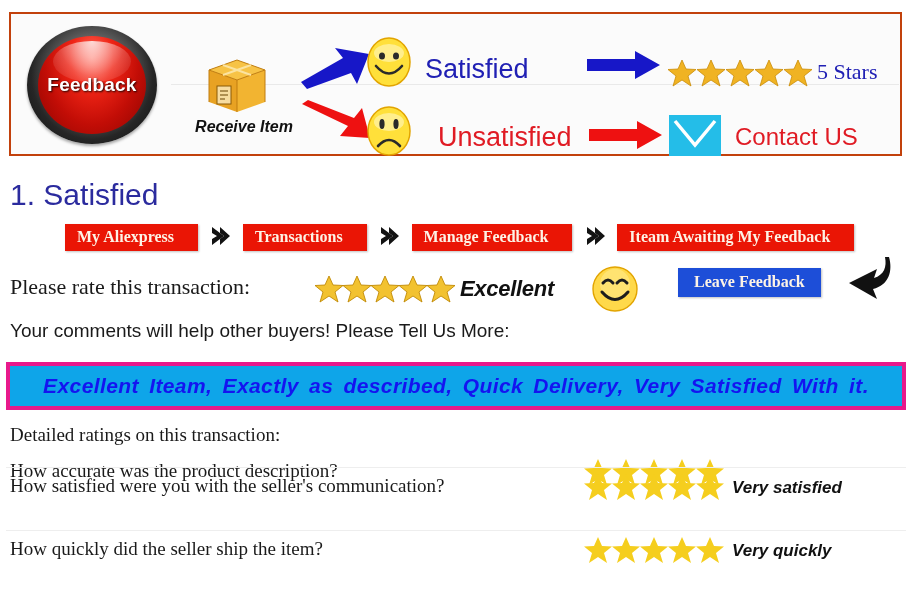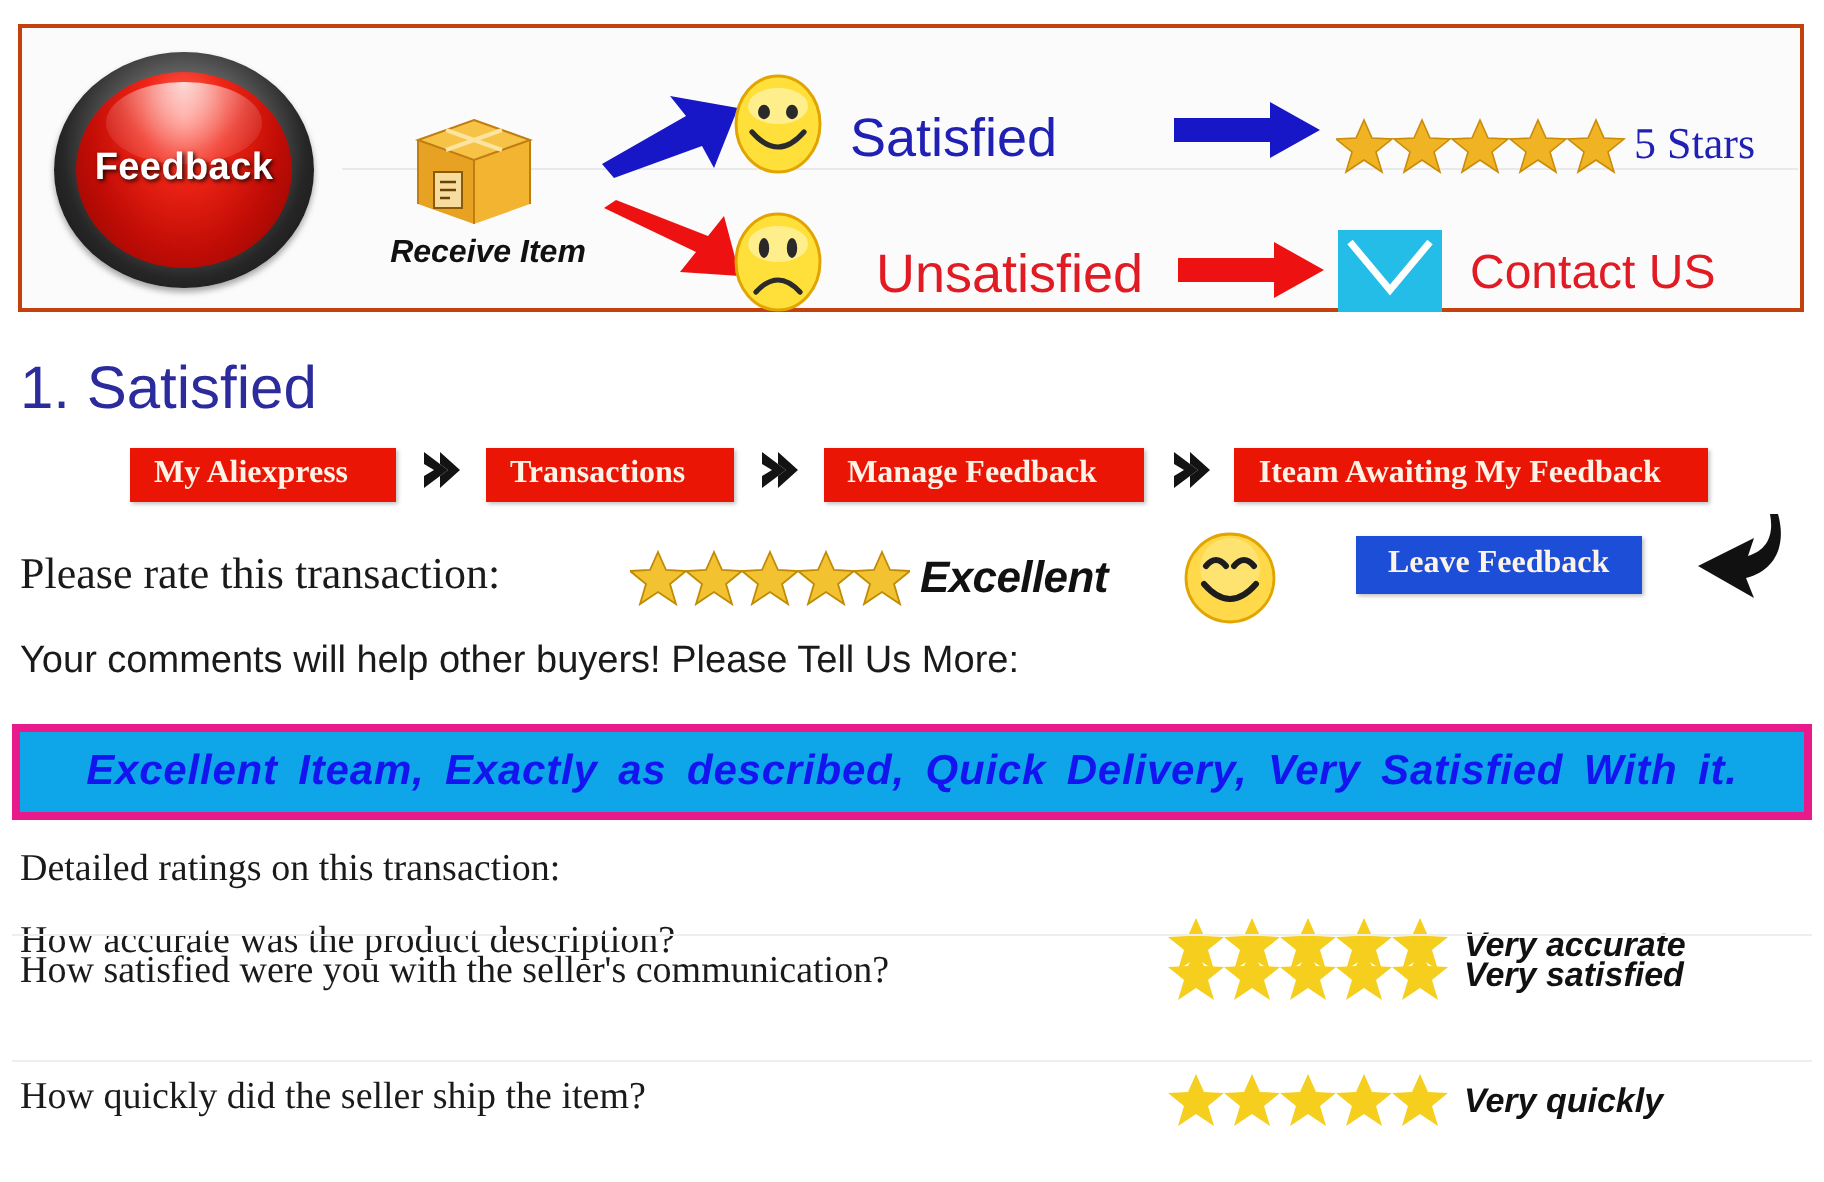--- a/index.html
+++ b/index.html
@@ -319,21 +319,20 @@
     <svg width="140" height="28" viewBox="0 0 140 28">
       <g fill="#f5ce1e">
         <polygon points="14,1 18,10 28,10.5 20,17 23,27 14,21 5,27 8,17 0,10.5 10,10"></polygon>
         <polygon points="42,1 46,10 56,10.5 48,17 51,27 42,21 33,27 36,17 28,10.5 38,10"></polygon>
         <polygon points="70,1 74,10 84,10.5 76,17 79,27 70,21 61,27 64,17 56,10.5 66,10"></polygon>
         <polygon points="98,1 102,10 112,10.5 104,17 107,27 98,21 89,27 92,17 84,10.5 94,10"></polygon>
         <polygon points="126,1 130,10 140,10.5 132,17 135,27 126,21 117,27 120,17 112,10.5 122,10"></polygon>
       </g>
     </svg>
   </div>
-  <div class="ans">Very accurate</div>
 </div>
 
 <div class="rrow" style="top:467px;">
   <div class="sep"></div>
   <div class="q">How satisfied were you with the seller's communication?</div>
   <div class="rstars">
     <svg width="140" height="28" viewBox="0 0 140 28">
       <g fill="#f5ce1e">
         <polygon points="14,1 18,10 28,10.5 20,17 23,27 14,21 5,27 8,17 0,10.5 10,10"></polygon>
         <polygon points="42,1 46,10 56,10.5 48,17 51,27 42,21 33,27 36,17 28,10.5 38,10"></polygon>

